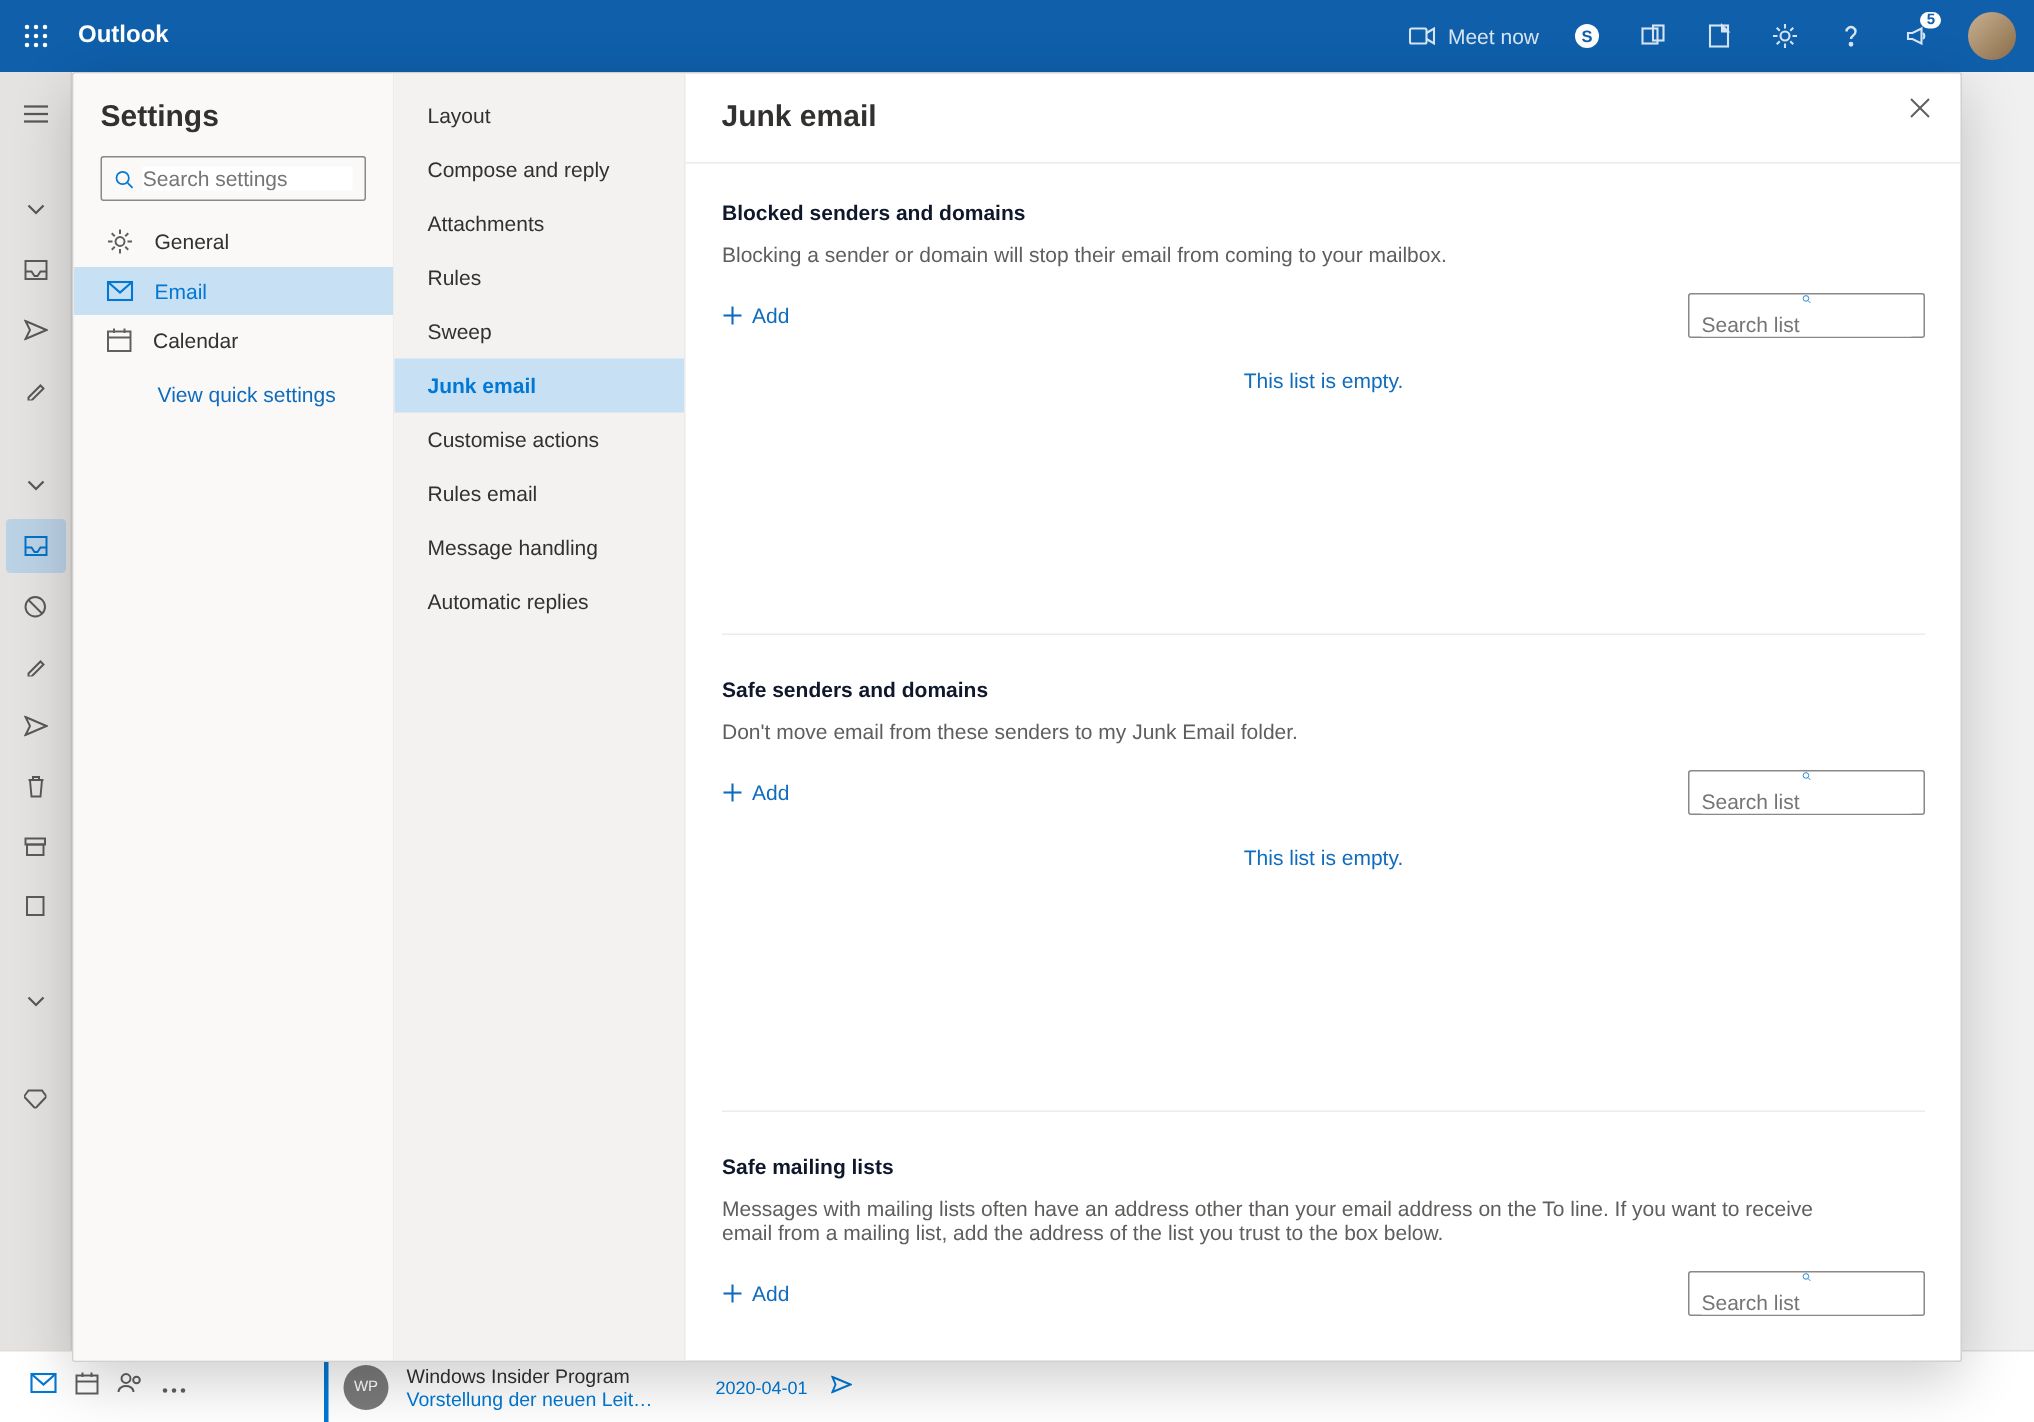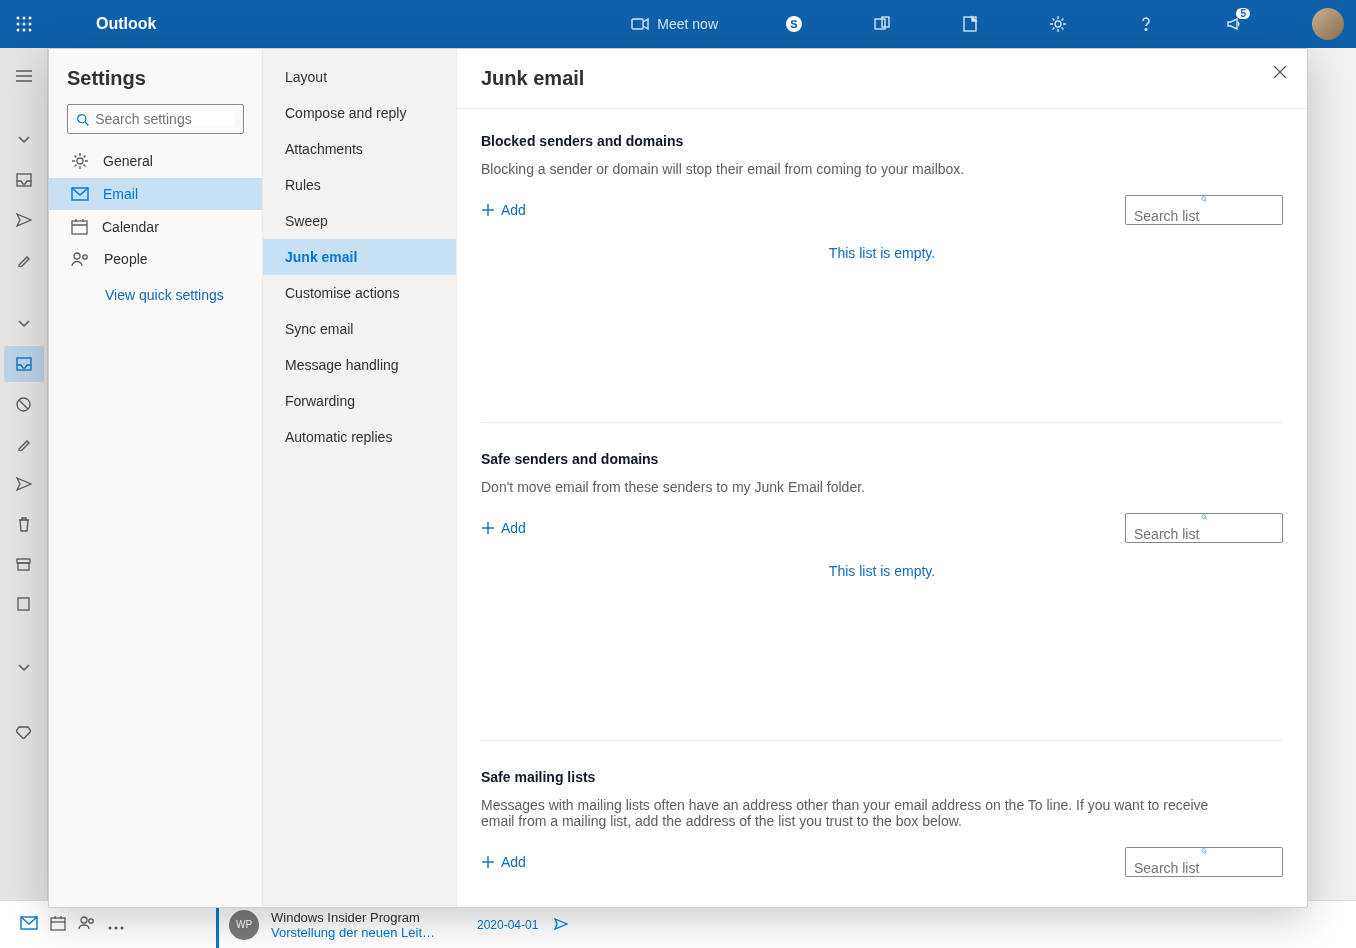--- a/index.html
+++ b/index.html
@@ -1,19 +1,19 @@
 <!DOCTYPE html>
 <html><head>
 <meta charset="utf-8">
 <style>
   * { box-sizing: border-box; margin: 0; padding: 0; font-family: "Segoe UI", -apple-system, sans-serif; }
   body { width: 1356px; height: 948px; overflow: hidden; background: #fff; position: relative; }
 
   
-  .topbar { height: 48px; background: #0f5fab; display: flex; align-items: center; color: #fff; gap: 44px; }
+  .topbar { height: 48px; background: #0f5fab; display: flex; align-items: center; color: #fff; }
   .waffle { width: 48px; height: 48px; display: flex; align-items: center; justify-content: center; cursor: pointer; }
   .brand { font-size: 16px; font-weight: 600; padding: 0 16px 0 4px; }
   .searchwrap { width: 336px; height: 32px; background: #3a80bf; border-radius: 3px; display: flex; align-items: center; padding: 0 10px; margin-left: 10px; }
   .searchwrap svg { flex-shrink: 0; }
   .searchwrap input { background: transparent; border: none; outline: none; color: #fff; font-size: 14px; margin-left: 8px; width: 100%; }
   .searchwrap input::placeholder { color: #d6e5f3; }
   .topspacer { flex: 1; }
   .meetnow { display: flex; align-items: center; gap: 8px; color: #d6e5f3; font-size: 14px; padding: 0 10px; cursor: pointer; }
   .topicon { width: 44px; height: 48px; display: flex; align-items: center; justify-content: center; cursor: pointer; position: relative; }
   .badge { position: absolute; top: 8px; right: 6px; background: #fff; color: #0f5fab; font-size: 10px; font-weight: 600; border-radius: 8px; padding: 0 4px; }
@@ -294,42 +294,33 @@
     </div>
     <div class="cat">
       <svg width="17" height="17" fill="none" stroke="#605e5c" stroke-width="1.3">
           <rect x="1" y="3" width="15" height="13"></rect>
           <line x1="1" y1="7" x2="16" y2="7"></line>
           <line x1="5" y1="1" x2="5" y2="4"></line>
           <line x1="12" y1="1" x2="12" y2="4"></line>
         </svg>
       <span>Calendar</span>
     </div>
-    <div class="cat">
-      <svg width="19" height="15" fill="none" stroke="#605e5c" stroke-width="1.3">
-          <circle cx="6" cy="4" r="3"></circle>
-          <circle cx="14" cy="5" r="2.2"></circle>
-          <path d="M1 14c0-3 3-4.5 5-4.5s5 1.5 5 4.5"></path>
-        </svg>
-      <span>People</span>
-    </div>
     <div class="quicklink">View quick settings</div>
   </div>
 
   <div class="col2">
     <div class="subitem">Layout</div>
     <div class="subitem">Compose and reply</div>
     <div class="subitem">Attachments</div>
     <div class="subitem">Rules</div>
     <div class="subitem">Sweep</div>
     <div class="subitem sel">Junk email</div>
     <div class="subitem">Customise actions</div>
-    <div class="subitem">Sync email</div>
+    <div class="subitem">Rules email</div>
     <div class="subitem">Message handling</div>
-    <div class="subitem">Forwarding</div>
     <div class="subitem">Automatic replies</div>
   </div>
 
   <div class="col3">
     <div class="closex">
       <svg width="14" height="14" stroke="#605e5c" stroke-width="1.3">
           <line x1="1" y1="1" x2="13" y2="13"></line>
           <line x1="13" y1="1" x2="1" y2="13"></line>
         </svg>
     </div>

